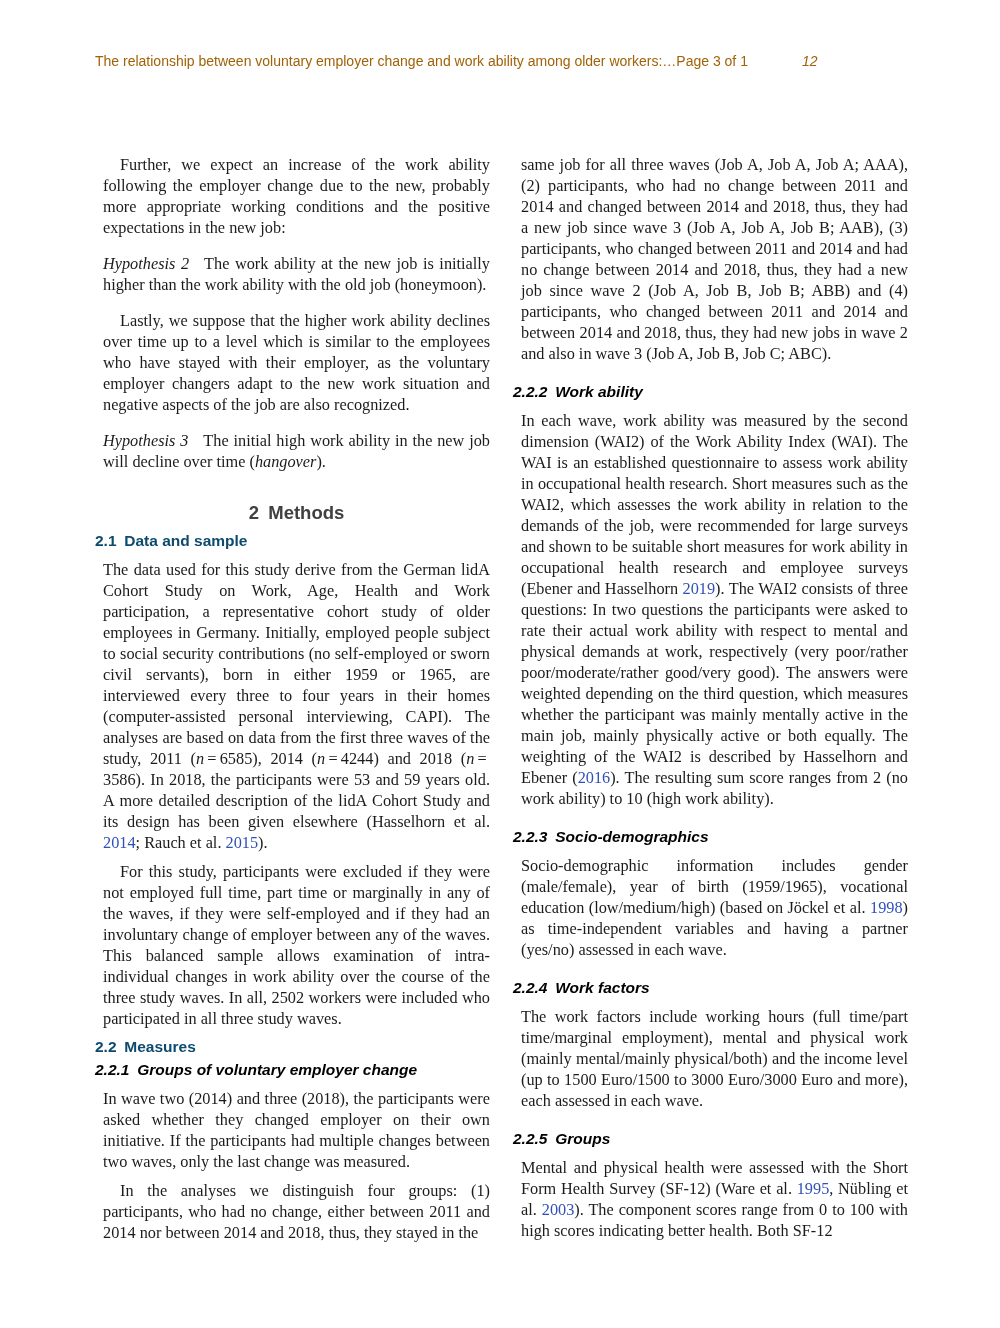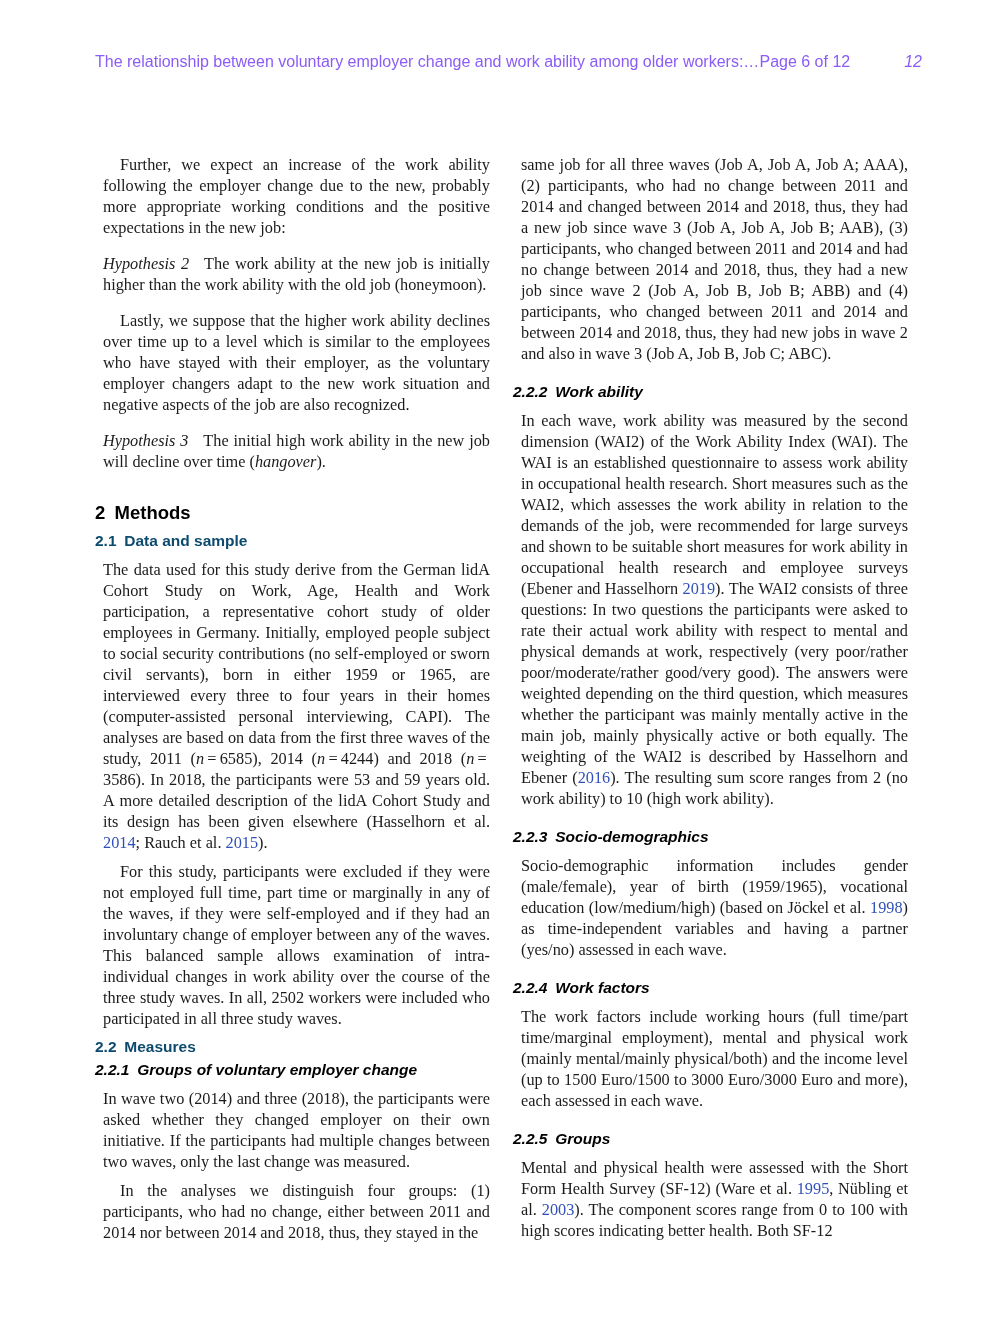--- a/index.html
+++ b/index.html
@@ -8,25 +8,24 @@
     background:#ffffff;
     position:relative;
     font-family:"Liberation Serif", serif;
     color:#1b1b1b;
     overflow:hidden;
   }
   .page-header{
     position:absolute;
     top:53px;left:95px;right:78px;
     display:flex;
-    justify-content:space-between;
     align-items:baseline;
     font-family:"Liberation Sans", sans-serif;
-    font-size:16px;
-    color:#8b5cf6;
+    font-size:14px;
+    color:#a16207;
   }
   .page-header .running-title{
     white-space:nowrap;overflow:hidden;
   }
   .page-header .page-info{white-space:nowrap;}
   .page-header .page-number{margin-left:54px;font-style:italic;}
   .content{
     position:absolute;
     top:146px;left:95px;
     display:flex;
@@ -44,21 +43,22 @@
   .para.gap{margin-top:15px;}
   .hyp-label{font-style:italic;padding-right:15px;}
   .it{font-style:italic;}
   .link{color:var(--link-color,#3050b8);cursor:pointer;}
   .h2{
     font-family:"Liberation Sans", sans-serif;
     font-weight:bold;
     font-size:18.5px;
     line-height:22px;
     margin:30px 0 7px 0;
-    color:#000000;
+    color:#404040;
+    text-align:center;
   }
   .h3{
     font-family:"Liberation Sans", sans-serif;
     font-weight:bold;
     font-size:15.5px;
     line-height:20px;
     margin:0 0 3px 0;
     color:#0c4a6e;
   }
   .h3.gap{margin-top:4px;}
@@ -72,21 +72,21 @@
     color:#000;
   }
   .h4.first{margin-top:0;}
 </style>
 </head>
 <body>
 
 <header class="page-header">
   <span class="running-title">The relationship between voluntary employer change and work ability among older workers:…</span>
   <span class="page-info">
-    <span>Page 6 of 12</span><span class="page-number">12</span>
+    <span>Page 3 of 1</span><span class="page-number">12</span>
   </span>
 </header>
 
 <main class="content">
   <div class="col">
       <p class="para indent"><span>Further, we expect an increase of the work ability following the employer change due to the new, probably more appropriate working conditions and the positive expectations in the new job:</span></p>
       <p class="para gap"><span class="hyp-label">Hypothesis 2</span><span>The work ability at the new job is initially higher than the work ability with the old job (honeymoon).</span></p>
       <p class="para indent gap"><span>Lastly, we suppose that the higher work ability declines over time up to a level which is similar to the employees who have stayed with their employer, as the voluntary employer changers adapt to the new work situation and negative aspects of the job are also recognized.</span></p>
       <p class="para gap"><span class="hyp-label">Hypothesis 3</span><span>The initial high work ability in the new job will decline over time (</span><span class="it">hangover</span><span>).</span></p>
       <div class="h2">2 Methods</div>

